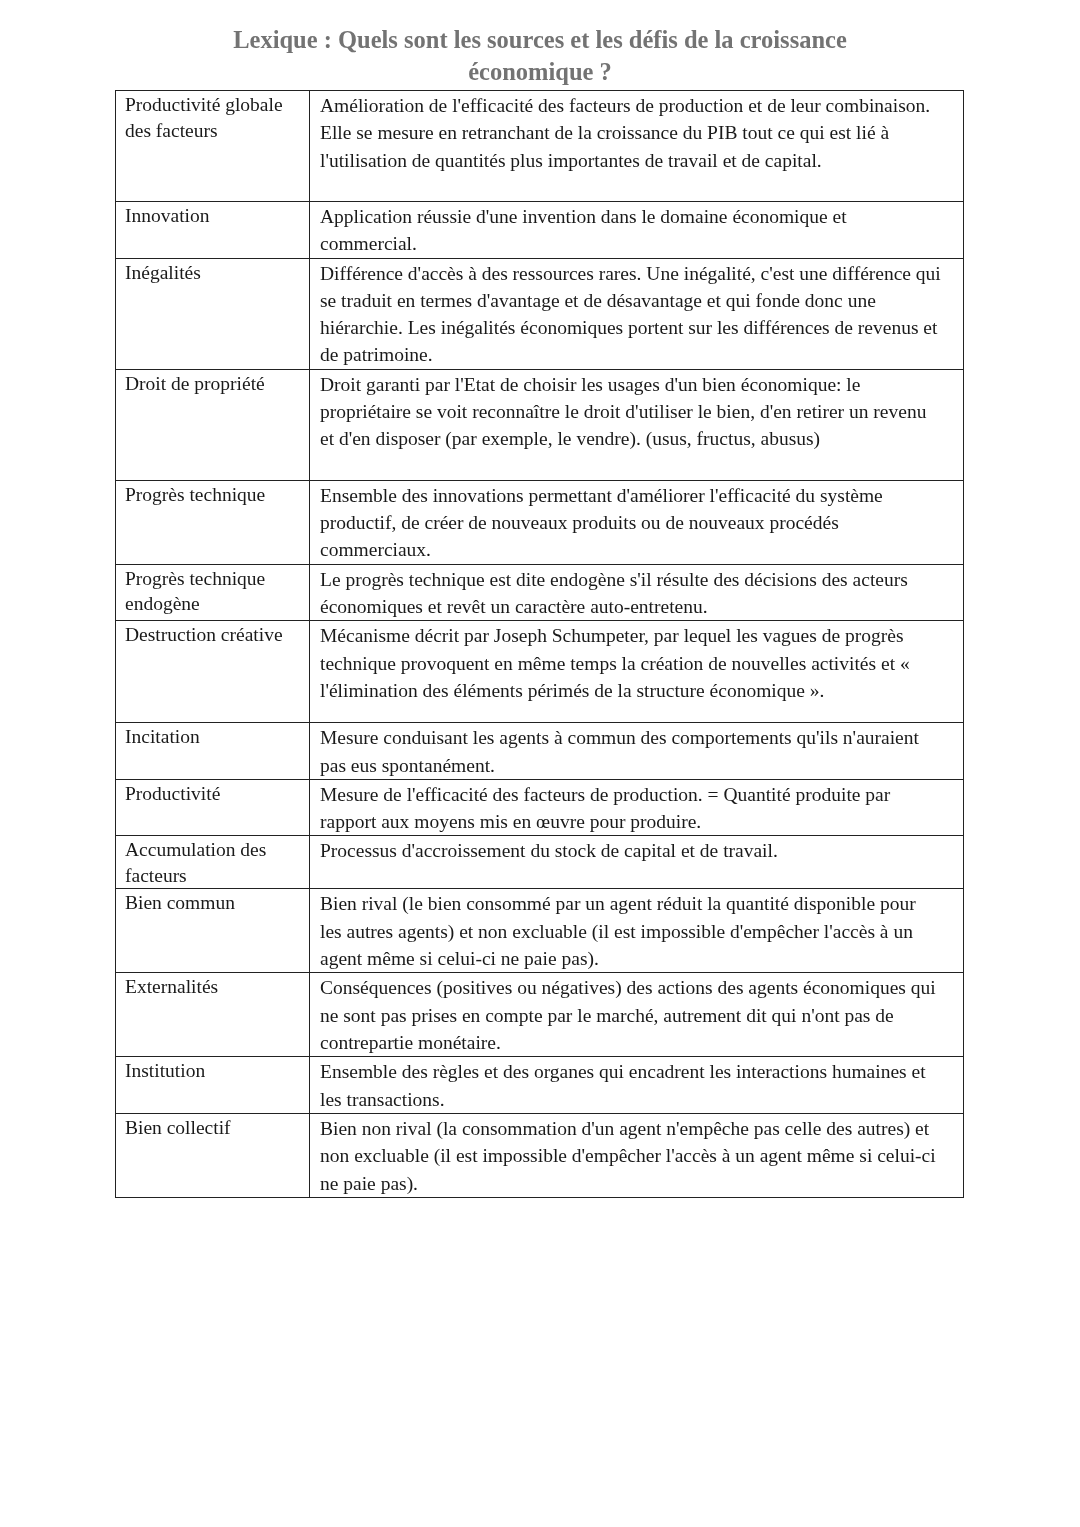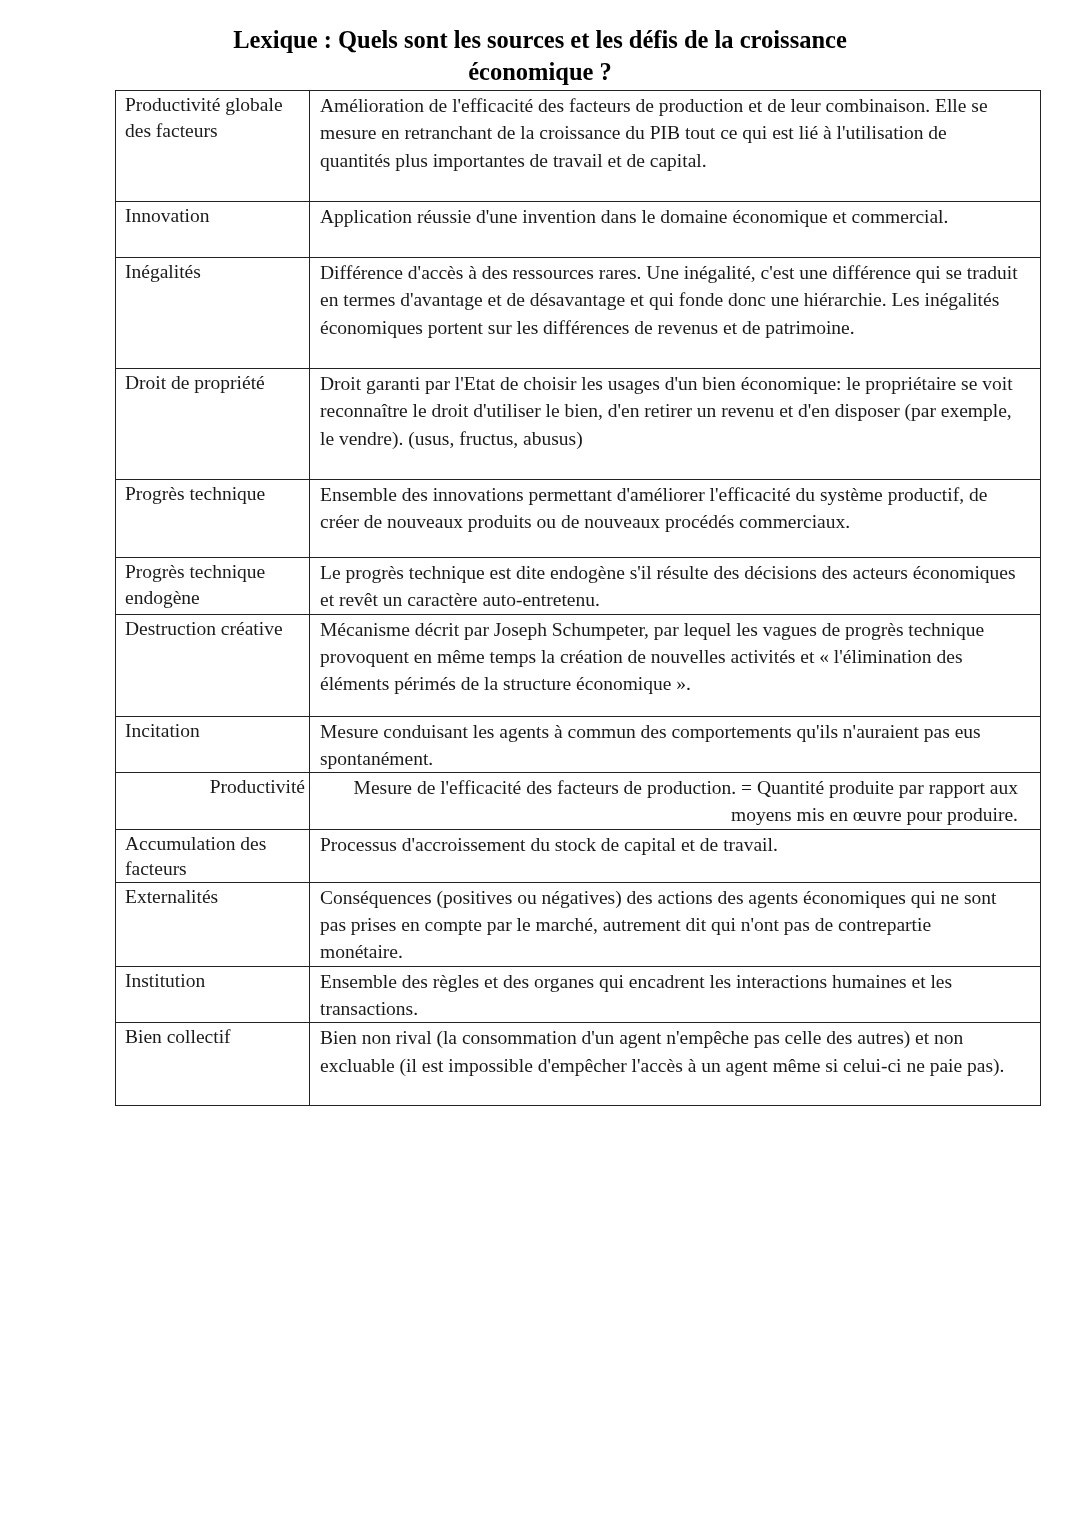--- a/index.html
+++ b/index.html
@@ -1,20 +1,20 @@
 <!DOCTYPE html>
 <html><head>
   <meta charset="utf-8">
   <style>
     html, body { margin: 0; padding: 0; background: #ffffff; }
     body { width: 1080px; height: 1527px; position: relative; overflow: hidden;
       font-family: "DejaVu Serif", "Liberation Serif", serif; color: #1a1a1a; }
     .title { position: absolute; left: 100px; width: 880px; top: 24px; text-align: center;
-      font-family: "Liberation Serif", serif; font-weight: bold; font-size: 24.5px; line-height: 32px; color: #000000; }
-    table.lex { position: absolute; left: 115px; top: 90px; width: 926px; border-collapse: collapse;
+      font-family: "Liberation Serif", serif; font-weight: bold; font-size: 24.5px; line-height: 32px; color: #737373; }
+    table.lex { position: absolute; left: 115px; top: 90px; width: 849px; border-collapse: collapse;
       font-family: "Liberation Serif", serif; font-size: 19.5px; line-height: 27.3px; }
     table.lex td { border: 1.6px solid #222; vertical-align: top; padding: 1px 4px 0 9px; }
     table.lex td.term { width: 180px; line-height: 25.5px; padding-top: 1px; }
     table.lex td.def { padding-left: 10px; padding-right: 22px; }
   </style>
 </head>
 <body>
 
 <div class="title">
   <div>Lexique : Quels sont les sources et les défis de la croissance</div>
@@ -48,27 +48,31 @@
         <td class="def">Le progrès technique est dite endogène s'il résulte des décisions des acteurs économiques et revêt un caractère auto-entretenu.</td>
       </tr>
       <tr style="height: 102px;">
         <td class="term">Destruction créative</td>
         <td class="def">Mécanisme décrit par Joseph Schumpeter, par lequel les vagues de progrès technique provoquent en même temps la création de nouvelles activités et « l'élimination des éléments périmés de la structure économique ».</td>
       </tr>
       <tr style="height: 53px;">
         <td class="term">Incitation</td>
         <td class="def">Mesure conduisant les agents à commun des comportements qu'ils n'auraient pas eus spontanément.</td>
       </tr>
-      <tr style="height: 55px; text-align: right;">
+      <tr style="height: 55px;">
         <td class="term">Productivité</td>
         <td class="def">Mesure de l'efficacité des facteurs de production. = Quantité produite par rapport aux moyens mis en œuvre pour produire.</td>
       </tr>
       <tr style="height: 52px;">
         <td class="term">Accumulation des facteurs</td>
         <td class="def">Processus d'accroissement du stock de capital et de travail.</td>
+      </tr>
+      <tr style="height: 84px;">
+        <td class="term">Bien commun</td>
+        <td class="def">Bien rival (le bien consommé par un agent réduit la quantité disponible pour les autres agents) et non excluable (il est impossible d'empêcher l'accès à un agent même si celui-ci ne paie pas).</td>
       </tr>
       <tr style="height: 84px;">
         <td class="term">Externalités</td>
         <td class="def">Conséquences (positives ou négatives) des actions des agents économiques qui ne sont pas prises en compte par le marché, autrement dit qui n'ont pas de contrepartie monétaire.</td>
       </tr>
       <tr style="height: 52px;">
         <td class="term">Institution</td>
         <td class="def">Ensemble des règles et des organes qui encadrent les interactions humaines et les transactions.</td>
       </tr>
       <tr style="height: 83px;">

